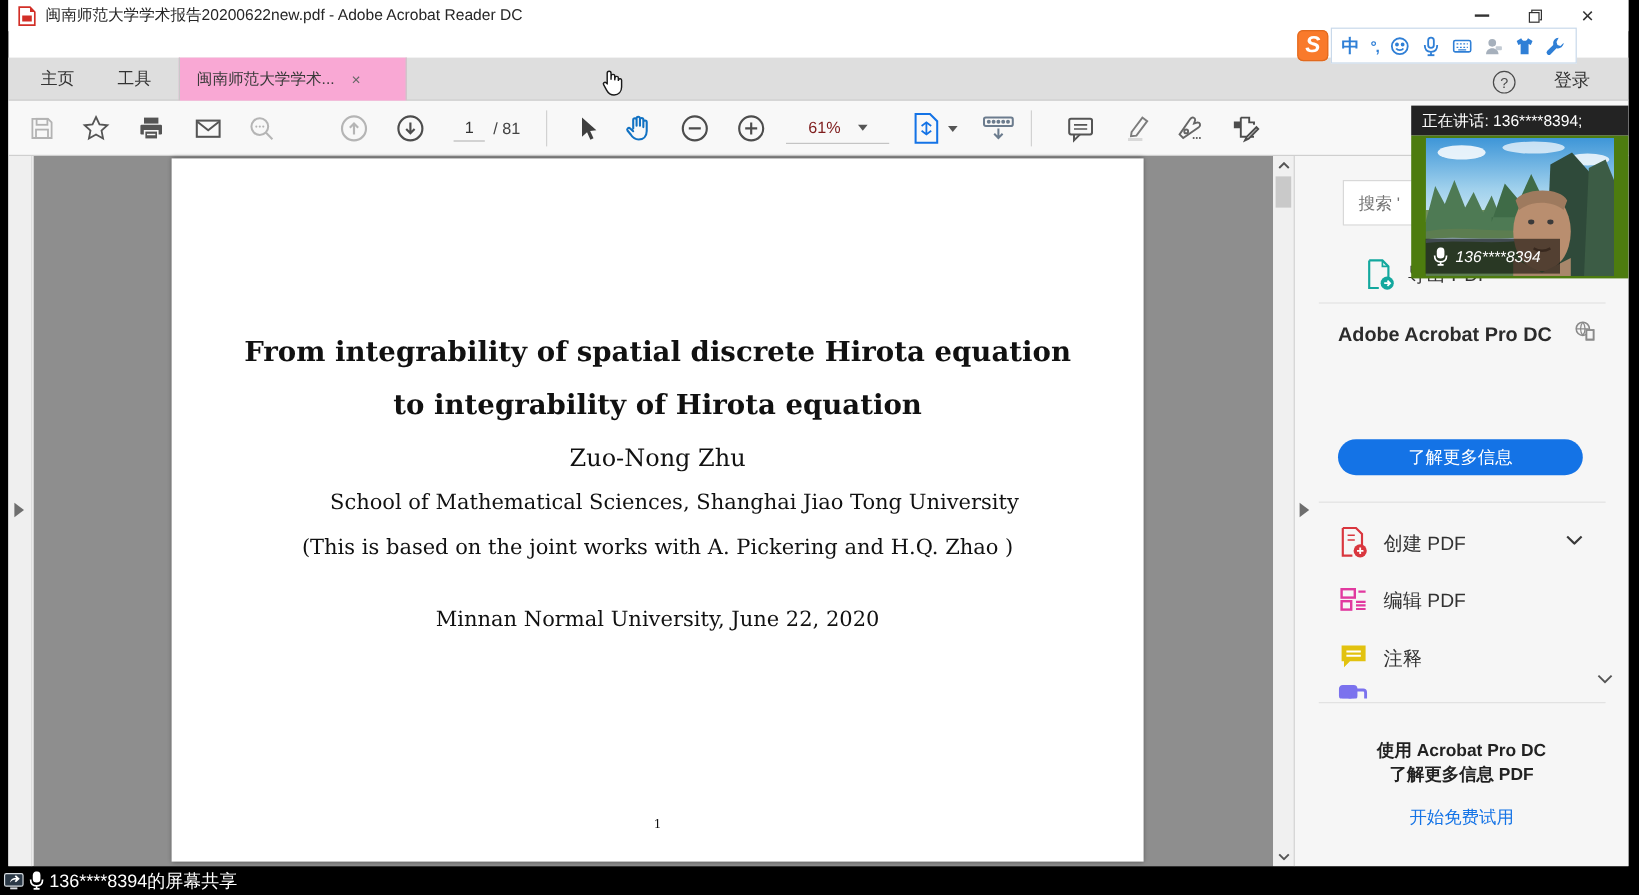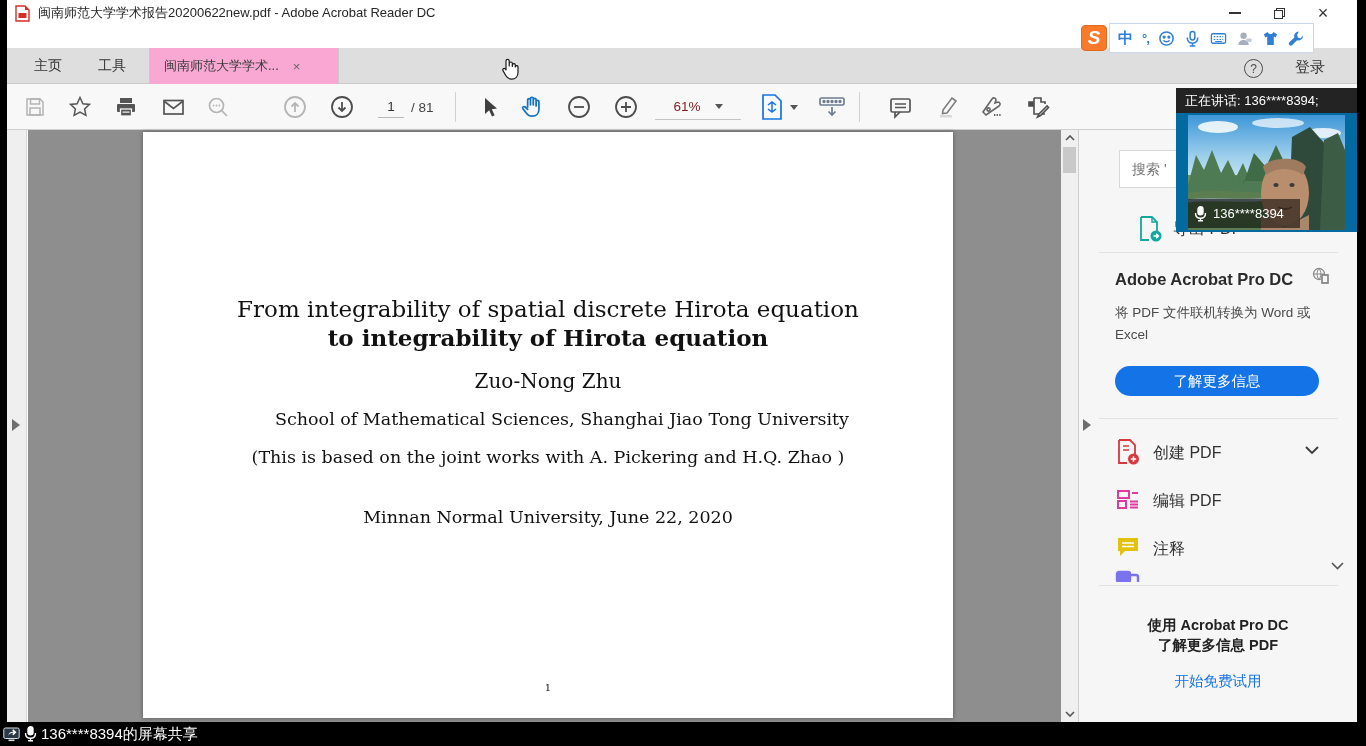--- a/index.html
+++ b/index.html
@@ -53,21 +53,21 @@
   .fit-ctl { position:absolute; left:752px; top:9px; display:flex; align-items:center; gap:5px; }
 
   
   .main { position:absolute; left:0; top:130px; width:100%; height:592px; }
   .nav-strip { position:absolute; left:0; top:0; width:20px; height:100%; background:#efefef; border-right:1px solid #d7d7d7; }
   .tri-right { width:0; height:0; border-top:6px solid transparent; border-bottom:6px solid transparent; border-left:8px solid #6e6e6e; }
   .nav-strip .tri-right { position:absolute; left:5px; top:289px; }
   .doc-area { position:absolute; left:21px; top:0; width:1033px; height:100%; background:#8e8e8e; }
   .pdf-page { position:absolute; left:115px; top:2px; width:810px; height:586px; background:#fff; box-shadow:0 0 4px rgba(0,0,0,.4); }
   .pdf-line { position:absolute; left:0; width:100%; text-align:center; font-family:"DejaVu Serif", serif; color:#111; }
-  .pl-title1 { top:164px; font-size:23px; font-weight:normal; }
+  .pl-title1 { top:148px; font-size:23px; font-weight:bold; }
   .pl-title2 { top:192px; font-size:23px; font-weight:bold; }
   .pl-author { top:237px; font-size:20px; }
   .pl-affil  { top:277px; font-size:17.5px;margin-left:14px; }
   .pl-note   { top:315px; font-size:17.5px; }
   .pl-venue  { top:375px; font-size:17.5px; }
   .pl-num    { top:550px; font-size:10px; }
 
   
   .vscroll { position:absolute; left:1054px; top:0; width:17px; height:100%; background:#f0f0f0; }
   .vscroll .thumb { position:absolute; left:2px; top:17px; width:13px; height:26px; background:#c9c9c9; }
@@ -91,21 +91,21 @@
   .tool-row .ic { position:absolute; left:36px; top:6px; }
   .tool-row .lbl { position:absolute; left:74px; top:11px; font-size:16px; color:#323232; }
   .chev-ic { position:absolute; left:226px; top:14px; }
   .panel-scroll-chev { position:absolute; left:252px; top:432px; }
   .partial-tool { position:absolute; left:36px; top:440px; width:26px; height:12px; overflow:hidden; }
   .footer-line { position:absolute; left:0; width:100%; text-align:center; font-weight:bold; font-size:14.5px; color:#222; }
   .footer-cta { position:absolute; left:0; width:100%; text-align:center; font-size:14.5px; color:#1473e6; top:542px; }
 
   
   .speak-bar { position:absolute; left:1176px; top:88px; width:181px; height:25px; background:#232323; color:#fff; font-size:13px; display:flex; align-items:center; padding-left:9px; z-index:40; white-space:nowrap; }
-  .video-box { position:absolute; left:1176px; top:113px; width:181px; height:119px; background:#0369a1; z-index:40; }
+  .video-box { position:absolute; left:1176px; top:113px; width:181px; height:119px; background:#4d7c0f; z-index:40;font-style:italic; }
   .video-frame { position:absolute; left:12px; top:2px; width:157px; height:115px; overflow:hidden; }
   .video-label { position:absolute; left:12px; bottom:4px; height:29px; width:112px; background:rgba(0,0,0,.55); display:flex; align-items:center; gap:6px; padding-left:6px; z-index:41; }
   .video-label span { color:#fff; font-size:13px; }
 
   
   .share-banner { position:absolute; left:0; top:722px; width:100%; height:24px; background:#000; display:flex; align-items:center; gap:4px; padding-left:3px; z-index:45; }
   .share-banner span { color:#fff; font-size:15px; }
 
   .cursor { position:absolute; left:498px; top:57px; z-index:60; }
 </style>
@@ -330,21 +330,20 @@
 
         <div class="psep" style="top:122px"></div>
 
         <div class="promo-title">Adobe Acrobat Pro DC</div>
         <svg class="promo-copy-ic" width="20" height="20" viewBox="0 0 20 20" fill="none" stroke="#8a8a8a" stroke-width="1.3">
             <circle cx="8" cy="8" r="5.5"></circle>
             <path d="M3 8 h10 M8 2.5 c-2.5 3-2.5 8 0 11 M8 2.5 c2.5 3 2.5 8 0 11" stroke-width="1"></path>
             <path d="M11 9 h6 v8 h-6 z" fill="#f6f6f6"></path>
             <path d="M11 9 h6 v8 h-6 z"></path>
           </svg>
-        <div class="promo-desc">将 PDF 文件联机转换为 Word 或 Excel</div>
         <button class="promo-btn">了解更多信息</button>
 
         <div class="psep" style="top:288px"></div>
 
         <div class="tool-row" style="top:302px">
           <svg class="ic" width="26" height="28" viewBox="0 0 26 28" fill="none" stroke="#d9363e" stroke-width="1.8">
               <path d="M4 2 h11 l5 5 v12"></path>
               <path d="M4 2 v23 h8"></path>
               <path d="M8 8 h6 M8 12 h6" stroke-width="1.3"></path>
               <circle cx="18.5" cy="21" r="5.5" fill="#d9363e" stroke="none"></circle>

